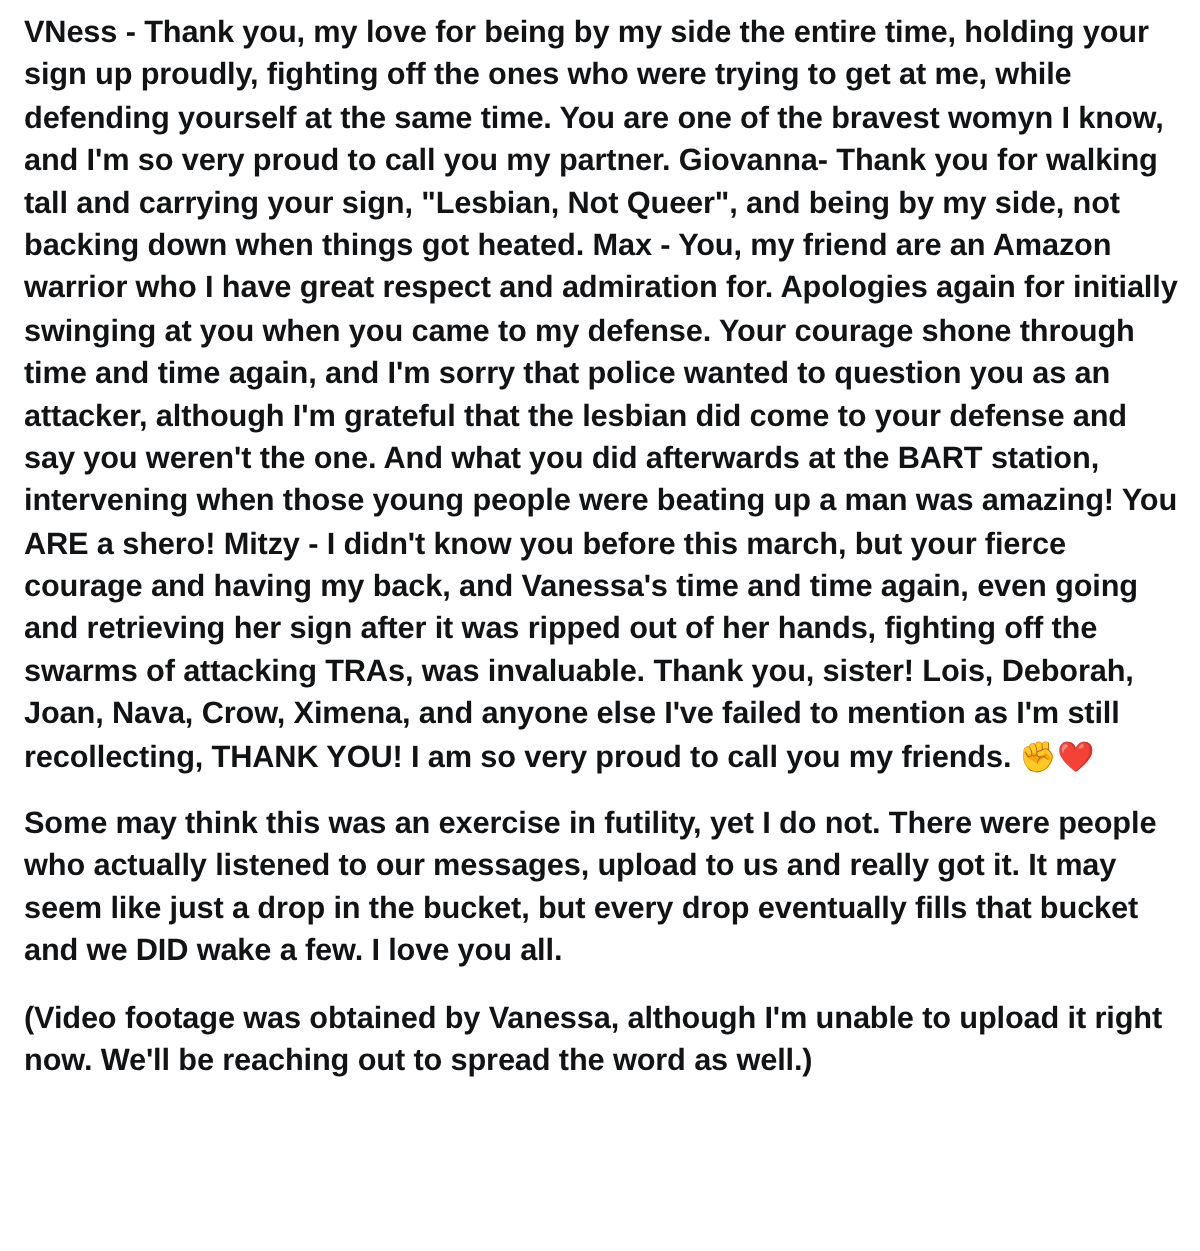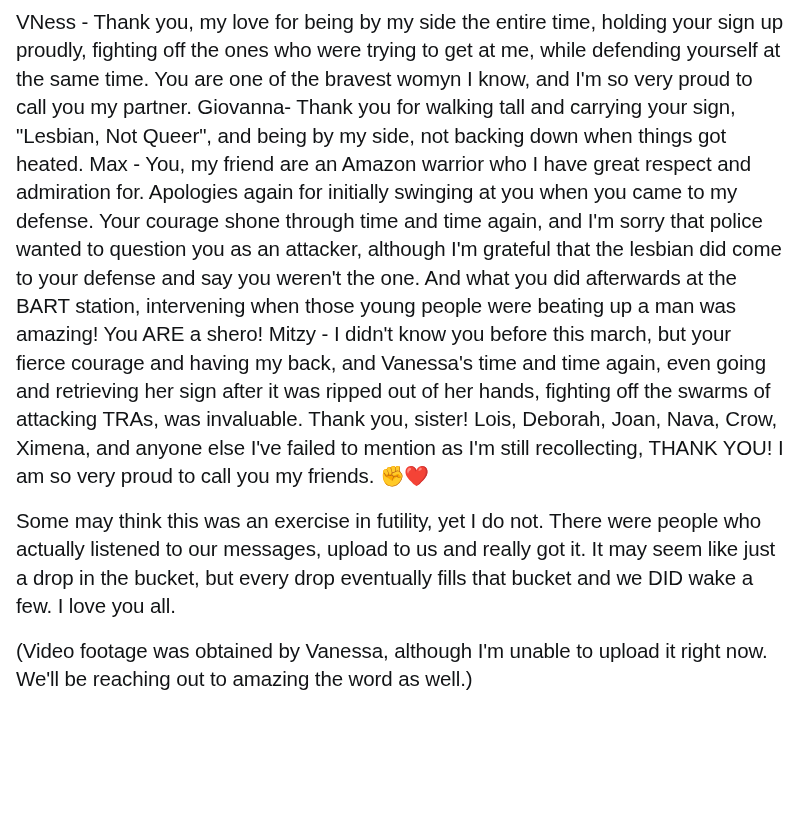--- a/index.html
+++ b/index.html
@@ -11,20 +11,21 @@
     width: 800px;
     height: 834px;
     font-family: "Liberation Sans", sans-serif;
     color: #1c1e21;
     overflow: hidden;
   }
   .post {
     box-sizing: border-box;
     width: 800px;
     padding: 8px 14px 10px 16px;
+    font-weight: bold;
   }
   .para {
     font-size: 20.5px;
     line-height: 1.385;
     letter-spacing: -0.1px;
     color: #111315;
     margin: 0 0 16px 0;
     white-space: pre-wrap;
     word-wrap: break-word;
   }
@@ -39,15 +40,15 @@
 </style>
 </head>
 <body>
 
 <div class="post">
 
   <p class="para"><span>VNess - Thank you, my love for being by my side the entire time, holding your sign up proudly, fighting off the ones who were trying to get at me, while defending yourself at the same time. You are one of the bravest womyn I know, and I'm so very proud to call you my partner. Giovanna- Thank you for walking tall and carrying your sign, "Lesbian, Not Queer", and being by my side, not backing down when things got heated. Max - You, my friend are an Amazon warrior who I have great respect and admiration for. Apologies again for initially swinging at you when you came to my defense. Your courage shone through time and time again, and I'm sorry that police wanted to question you as an attacker, although I'm grateful that the lesbian did come to your defense and say you weren't the one. And what you did afterwards at the BART station, intervening when those young people were beating up a man was amazing! You ARE a shero! Mitzy - I didn't know you before this march, but your fierce courage and having my back, and Vanessa's time and time again, even going and retrieving her sign after it was ripped out of her hands, fighting off the swarms of attacking TRAs, was invaluable. Thank you, sister! Lois, Deborah, Joan, Nava, Crow, Ximena, and anyone else I've failed to mention as I'm still recollecting, THANK YOU! I am so very proud to call you my friends. </span><span class="emoji">✊</span><span class="emoji">❤️</span></p>
 
   <p class="para">Some may think this was an exercise in futility, yet I do not. There were people who actually listened to our messages, upload to us and really got it. It may seem like just a drop in the bucket, but every drop eventually fills that bucket and we DID wake a few. I love you all.</p>
 
-  <p class="para">(Video footage was obtained by Vanessa, although I'm unable to upload it right now. We'll be reaching out to amazing the word as well.)</p>
+  <p class="para">(Video footage was obtained by Vanessa, although I'm unable to upload it right now. We'll be reaching out to spread the word as well.)</p>
 
 </div>
 
 </body></html>

